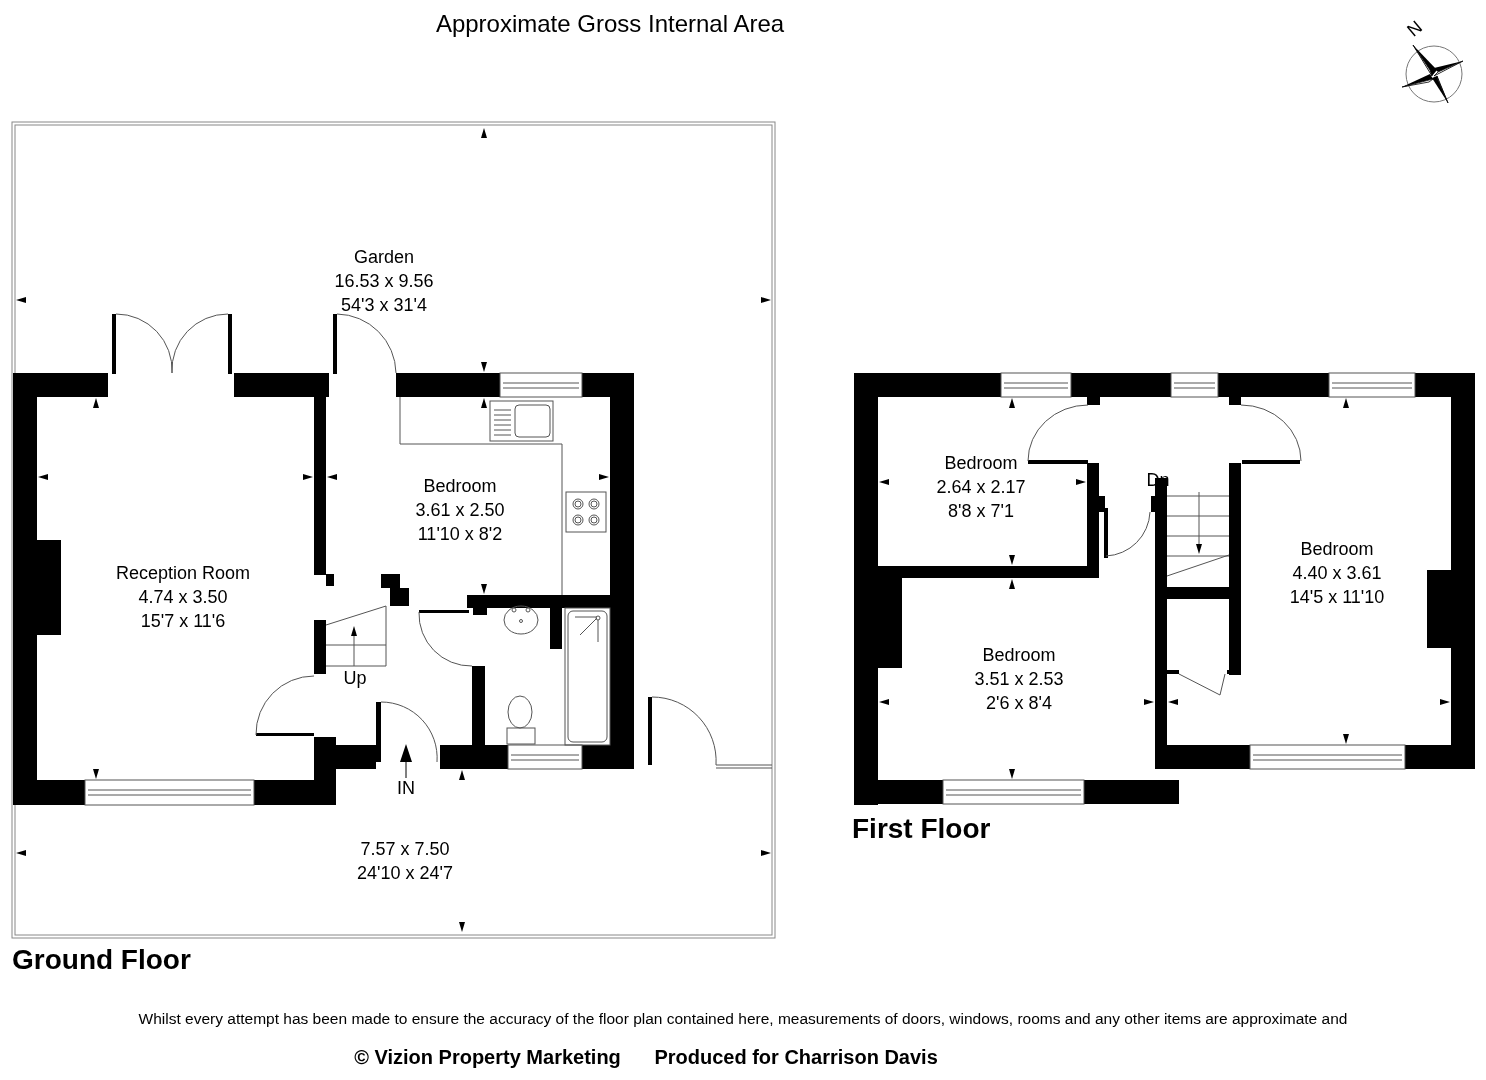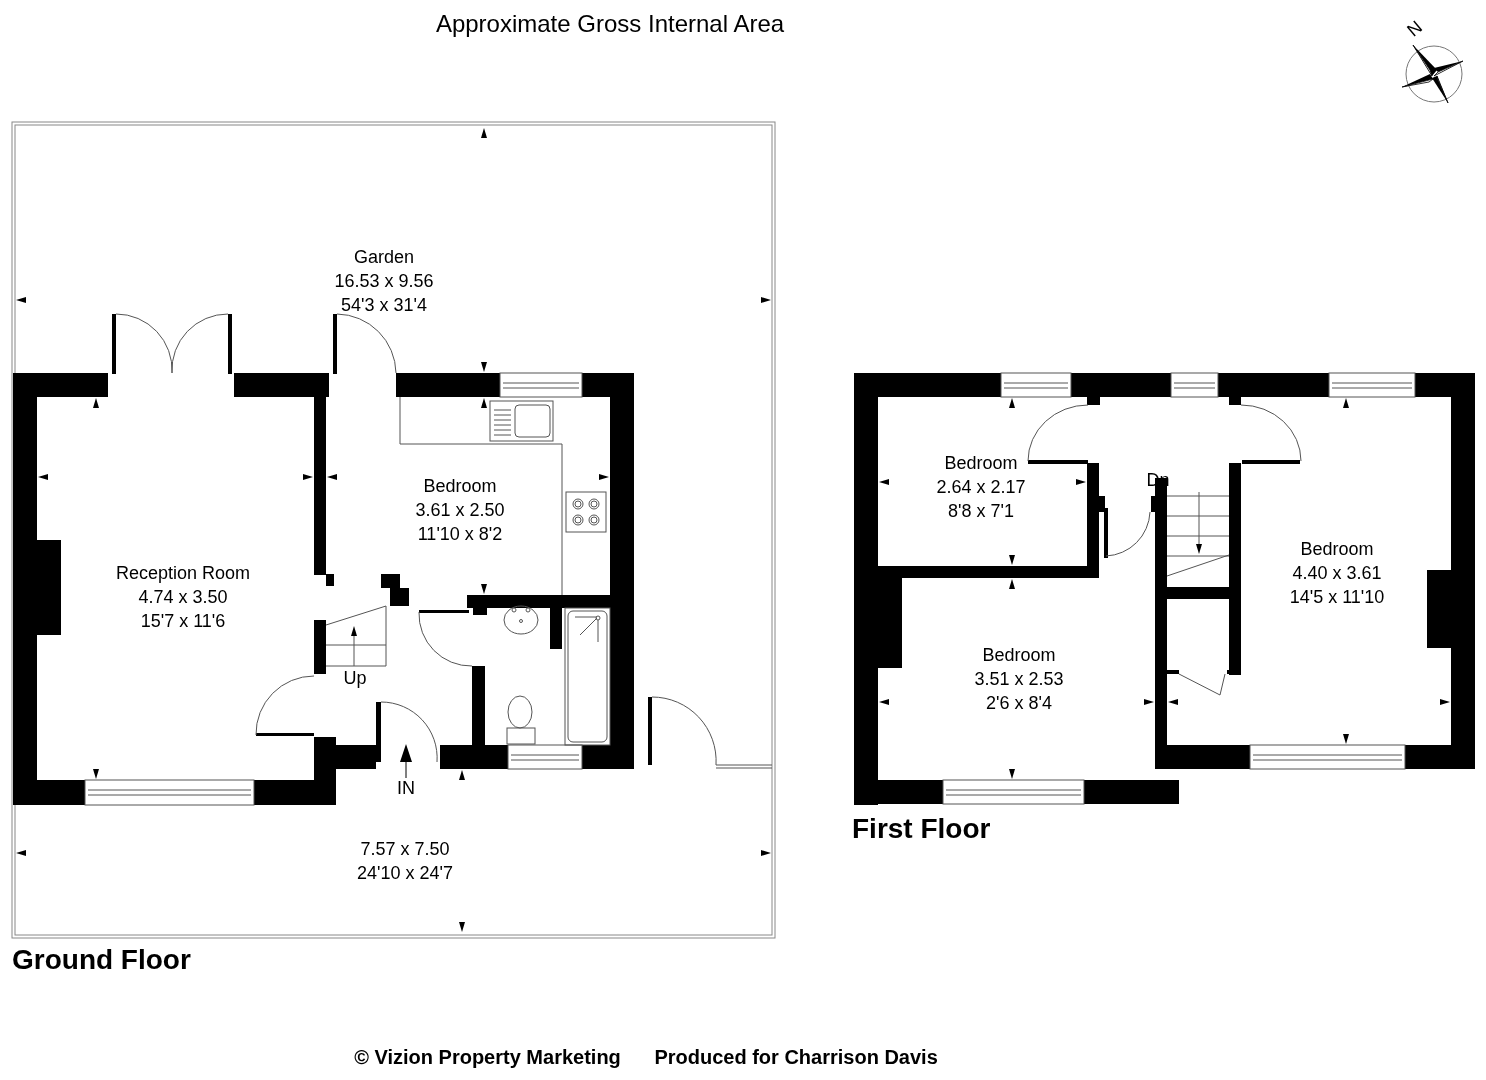--- a/index.html
+++ b/index.html
@@ -312,17 +312,18 @@
 </div>
 <div class="room-label" style="left:1337px; top:537px;">
   <span>Bedroom</span>
   <span>4.40 x 3.61</span>
   <span>14'5 x 11'10</span>
 </div>
 <div class="tiny-label" style="left:1158px; top:470px;">Dn</div>
 <div class="abs floor-title" style="left:852px; top:813px;">First Floor</div>
 
 <div class="abs disclaimer center">
+  <div>Whilst every attempt has been made to ensure the accuracy of the floor plan contained here, measurements of doors, windows, rooms and any other items are approximate and</div>
 </div>
 <div class="abs credits center">
   <span>© Vizion Property Marketing</span>
   <span>Produced for Charrison Davis</span>
 </div>
 
 </body></html>

